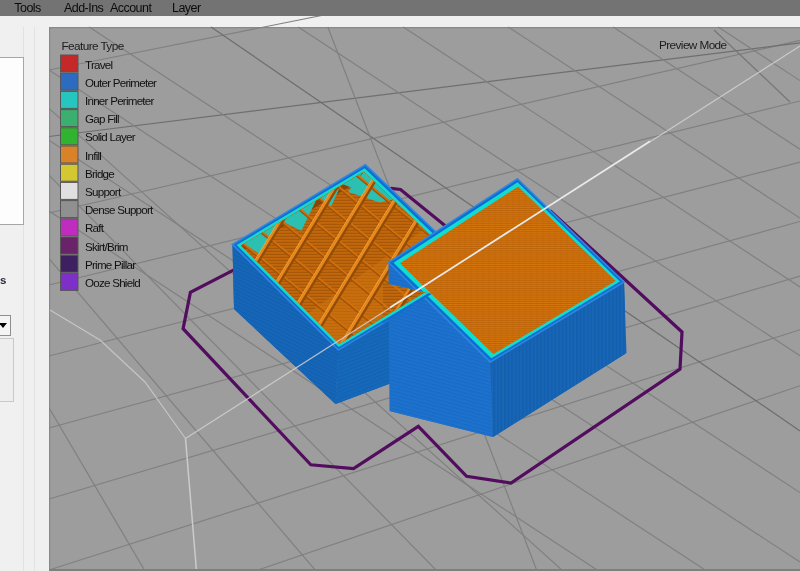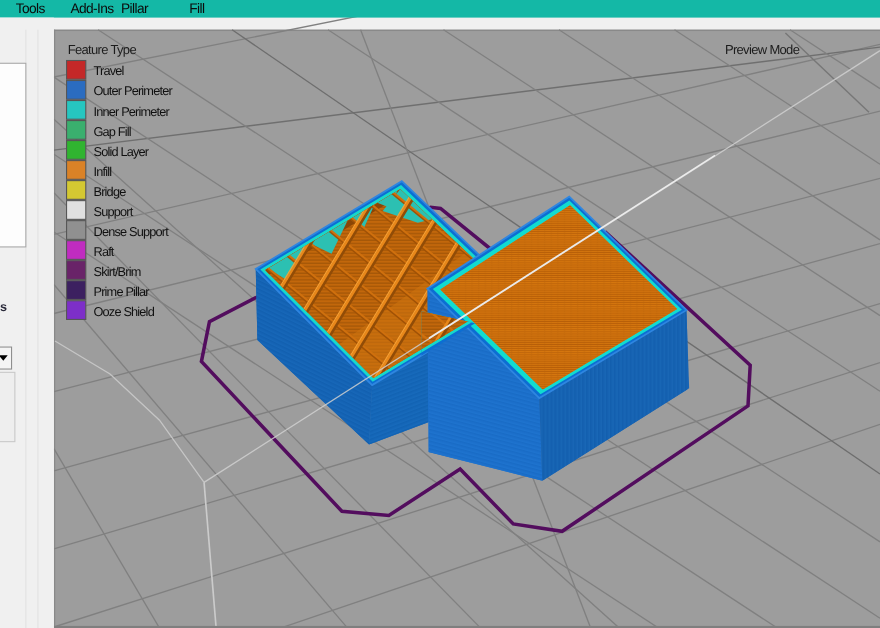--- a/index.html
+++ b/index.html
@@ -1,15 +1,15 @@
 <!DOCTYPE html>
 <html><head><meta charset="utf-8"><style>
 html,body{margin:0;padding:0;width:800px;height:571px;overflow:hidden;background:#f0f0f0;
 font-family:"Liberation Sans",sans-serif;}
-#menubar{position:absolute;left:0;top:0;width:800px;height:16px;background:#14b8a6;}
+#menubar{position:absolute;left:0;top:0;width:800px;height:16px;background:#737373;}
 #menubar span{position:absolute;top:1px;font-size:12.5px;letter-spacing:-0.55px;color:#0c0c0c;}
 #panel{position:absolute;left:0;top:16px;width:49px;height:555px;background:#f0f0f0;}
 .vline{position:absolute;background:#e2e2e2;width:1.5px;}
 #listbox{position:absolute;left:-10px;top:41px;width:32px;height:166px;background:#fdfdfd;border:1px solid #a6a6a6;}
 #slabel{position:absolute;left:0px;top:258px;font-size:11.5px;font-weight:bold;color:#2a2a3a;}
 #combo{position:absolute;left:-14px;top:299px;width:23px;height:19px;background:#f4f4f4;border:1px solid #8f8f8f;}
 #combo:after{content:"";position:absolute;right:3px;top:7px;border:4px solid transparent;border-top:5px solid #000;}
 #box2{position:absolute;left:-10px;top:322px;width:21.5px;height:62px;background:#eeeeee;border:1px solid #c9c9c9;}
 </style></head>
 <body>
@@ -282,22 +282,22 @@
 <text x="85" y="250.6" font-size="11.6" letter-spacing="-0.75" fill="#101010">Skirt/Brim</text>
 <rect x="60.5" y="255.2" width="17.5" height="17" fill="#3c2060" stroke="#565656" stroke-width="1"></rect>
 <text x="85" y="268.8" font-size="11.6" letter-spacing="-0.75" fill="#101010">Prime Pillar</text>
 <rect x="60.5" y="273.4" width="17.5" height="17" fill="#7d2fc8" stroke="#565656" stroke-width="1"></rect>
 <text x="85" y="287.0" font-size="11.6" letter-spacing="-0.75" fill="#101010">Ooze Shield</text>
 <text x="659" y="49" font-size="11.8" letter-spacing="-0.6" fill="#1c1c1c">Preview Mode</text>
 </svg>
 <div id="menubar">
  <span style="left:14.3px">Tools</span>
  <span style="left:64px">Add-Ins</span>
- <span style="left:110px">Pillar</span>
- <span style="left:172px">Fill</span>
+ <span style="left:110px">Account</span>
+ <span style="left:172px">Layer</span>
 </div>
 <div id="panel">
  <div class="vline" style="left:22.5px;top:11px;height:544px"></div>
  <div class="vline" style="left:33.5px;top:11px;height:544px"></div>
  <div id="listbox"></div>
  <div id="slabel">s</div>
  <div id="combo"></div>
  <div id="box2"></div>
 </div>
 </body></html>

